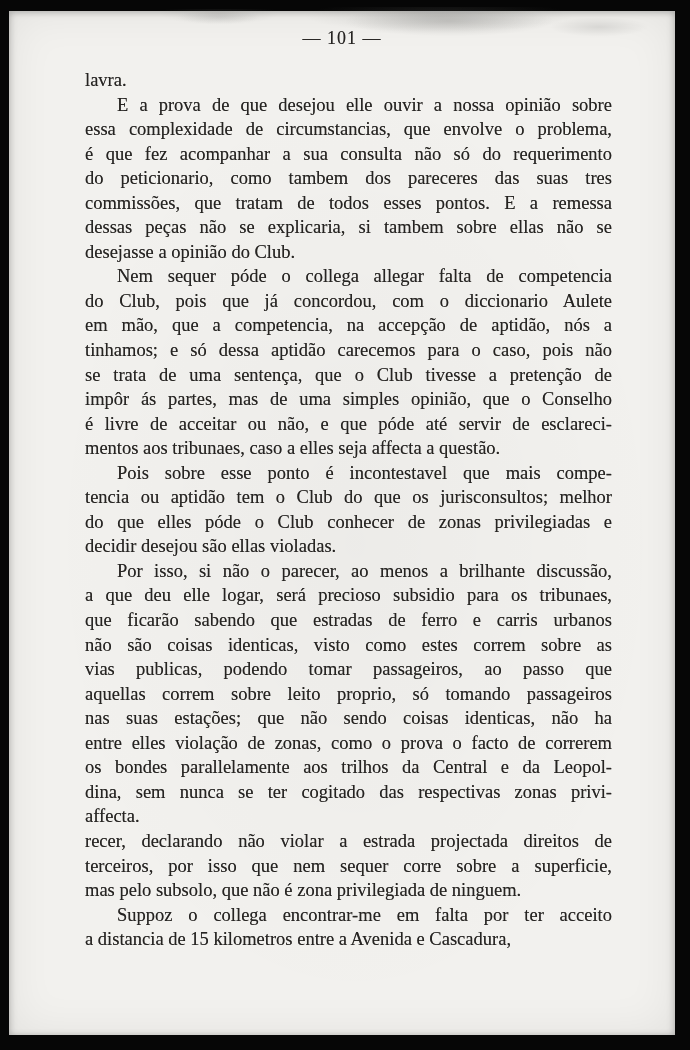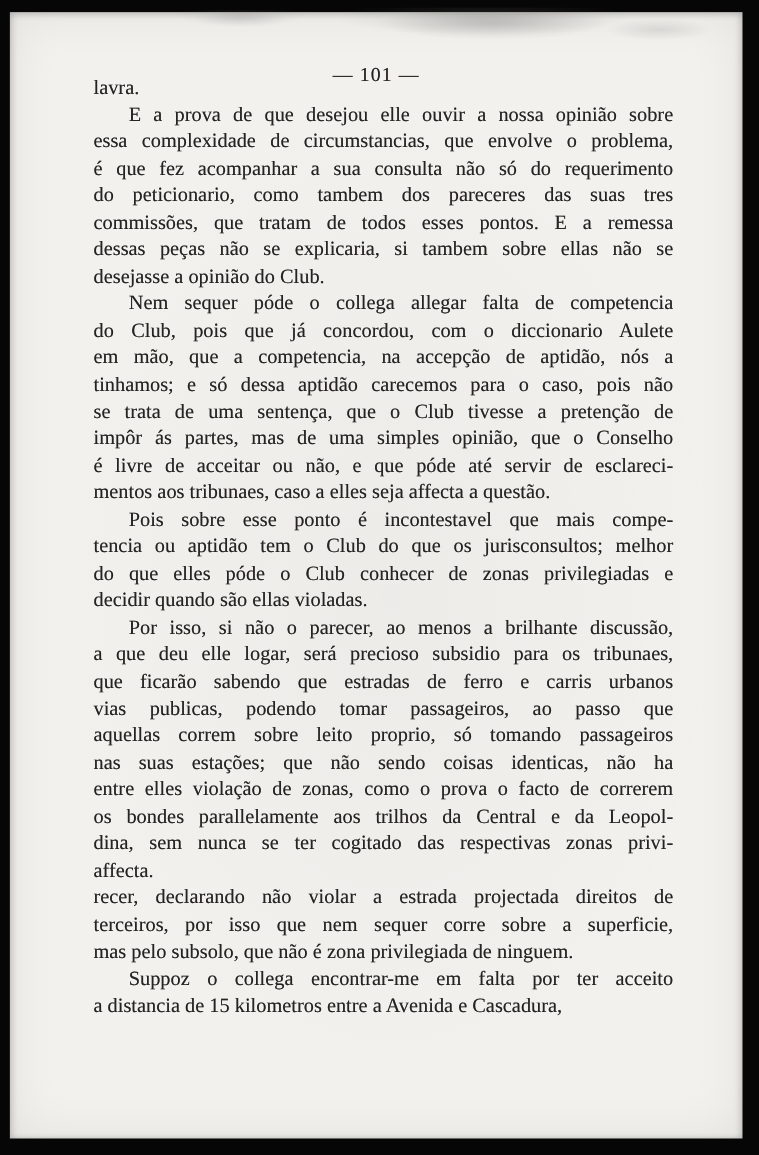--- a/index.html
+++ b/index.html
@@ -33,21 +33,20 @@
   }
   .page-number{
     position:absolute;
     left:0;top:17px;
     width:100%;
     text-align:center;
     font-size:18px;
     letter-spacing:1px;
     color:var(--ink);
     text-shadow:0 0 0.5px rgba(38,36,34,0.55);
-    margin-top:30px;
   }
   .text-block{
     position:absolute;
     left:76px;top:57px;
     width:527px;
     color:var(--ink);
   }
   .line{
     font-size:18.5px;
     line-height:24.55px;
@@ -92,24 +91,25 @@
         <div class="line">do Club, pois que já concordou, com o diccionario Aulete</div>
         <div class="line">em mão, que a competencia, na accepção de aptidão, nós a</div>
         <div class="line">tinhamos; e só dessa aptidão carecemos para o caso, pois não</div>
         <div class="line">se trata de uma sentença, que o Club tivesse a pretenção de</div>
         <div class="line">impôr ás partes, mas de uma simples opinião, que o Conselho</div>
         <div class="line">é livre de acceitar ou não, e que póde até servir de esclareci-</div>
         <div class="line last">mentos aos tribunaes, caso a elles seja affecta a questão.</div>
         <div class="line indent">Pois sobre esse ponto é incontestavel que mais compe-</div>
         <div class="line">tencia ou aptidão tem o Club do que os jurisconsultos; melhor</div>
         <div class="line">do que elles póde o Club conhecer de zonas privilegiadas e</div>
-        <div class="line last">decidir quando são ellas violadas.</div>
+        <div class="line last">decidir desejou são ellas violadas.</div>
         <div class="line indent">Por isso, si não o parecer, ao menos a brilhante discussão,</div>
         <div class="line">a que deu elle logar, será precioso subsidio para os tribunaes,</div>
         <div class="line">que ficarão sabendo que estradas de ferro e carris urbanos</div>
+        <div class="line">não são coisas identicas, visto como estes correm sobre as</div>
         <div class="line">vias publicas, podendo tomar passageiros, ao passo que</div>
         <div class="line">aquellas correm sobre leito proprio, só tomando passageiros</div>
         <div class="line">nas suas estações; que não sendo coisas identicas, não ha</div>
         <div class="line">entre elles violação de zonas, como o prova o facto de correrem</div>
         <div class="line">os bondes parallelamente aos trilhos da Central e da Leopol-</div>
         <div class="line">dina, sem nunca se ter cogitado das respectivas zonas privi-</div>
         <div class="line last">affecta.</div>
         <div class="line">recer, declarando não violar a estrada projectada direitos de</div>
         <div class="line">terceiros, por isso que nem sequer corre sobre a superficie,</div>
         <div class="line last">mas pelo subsolo, que não é zona privilegiada de ninguem.</div>

